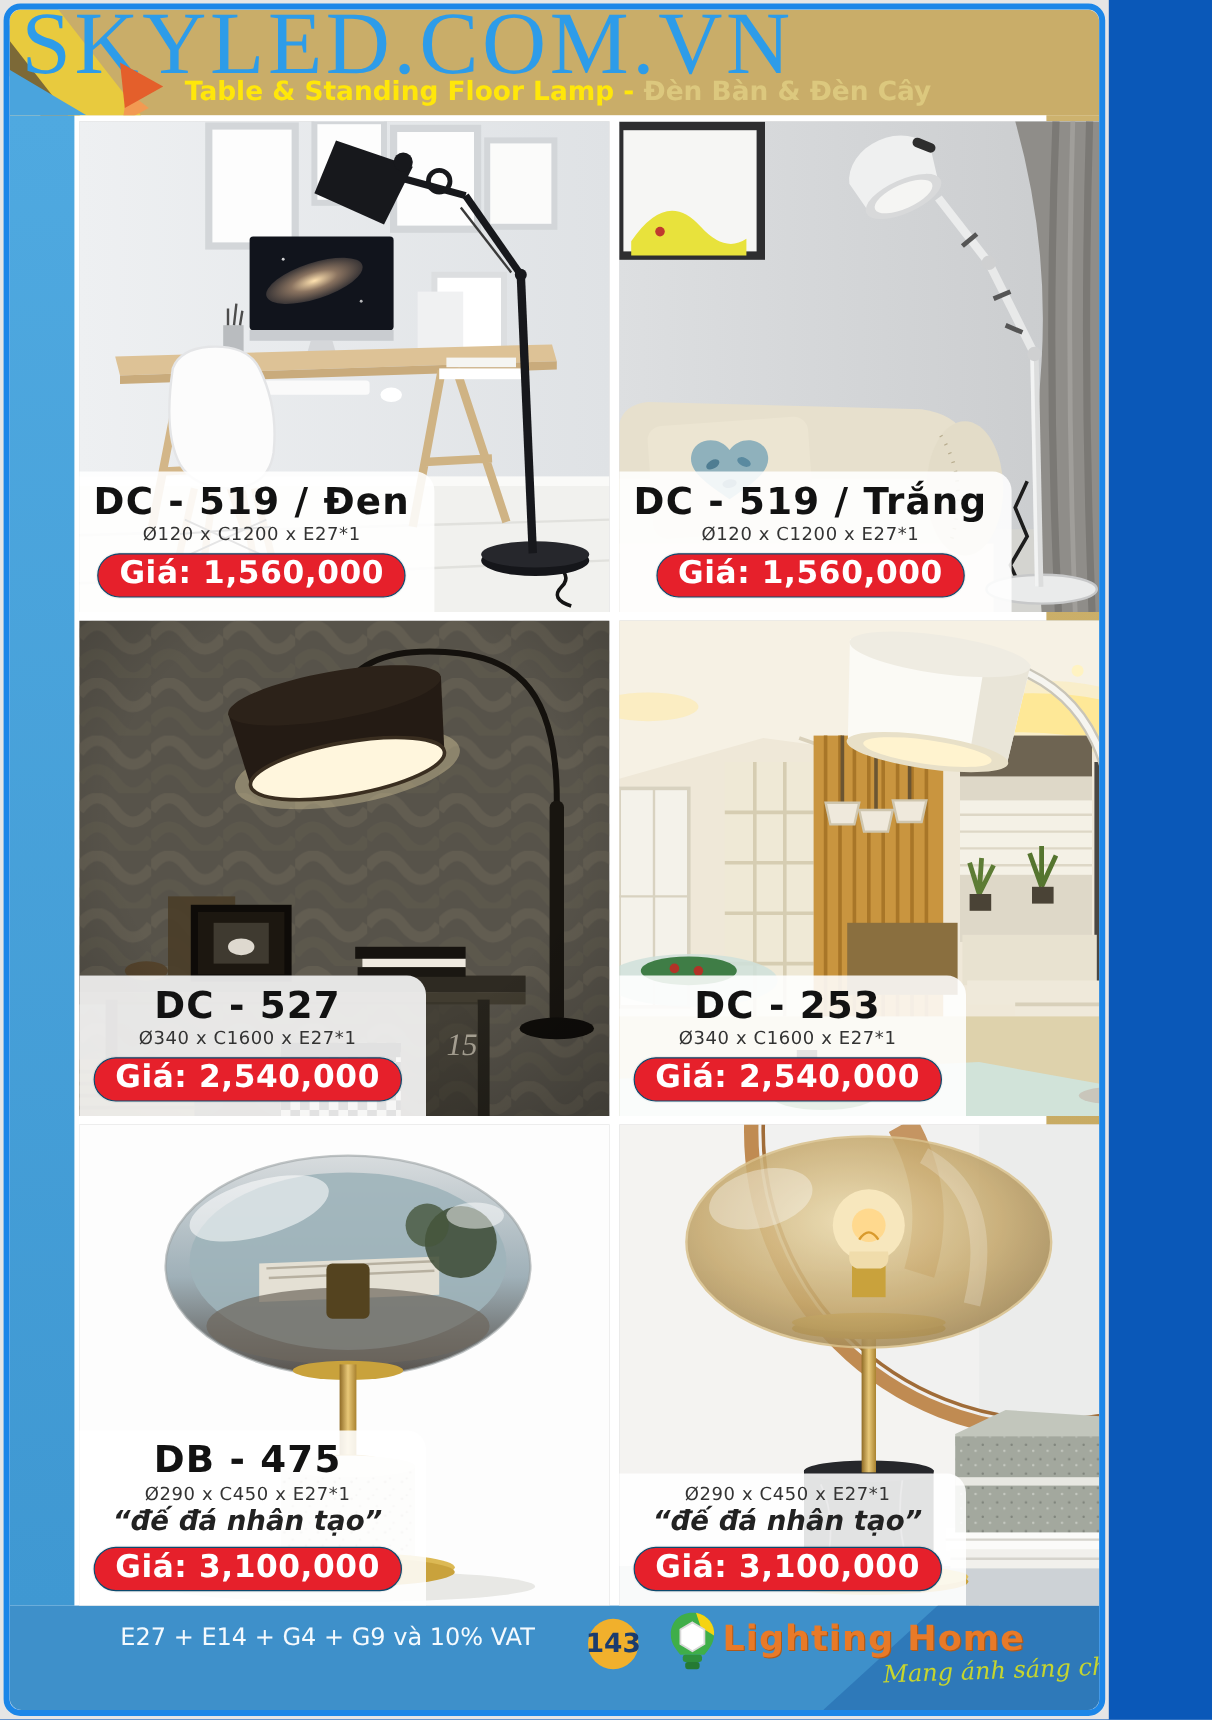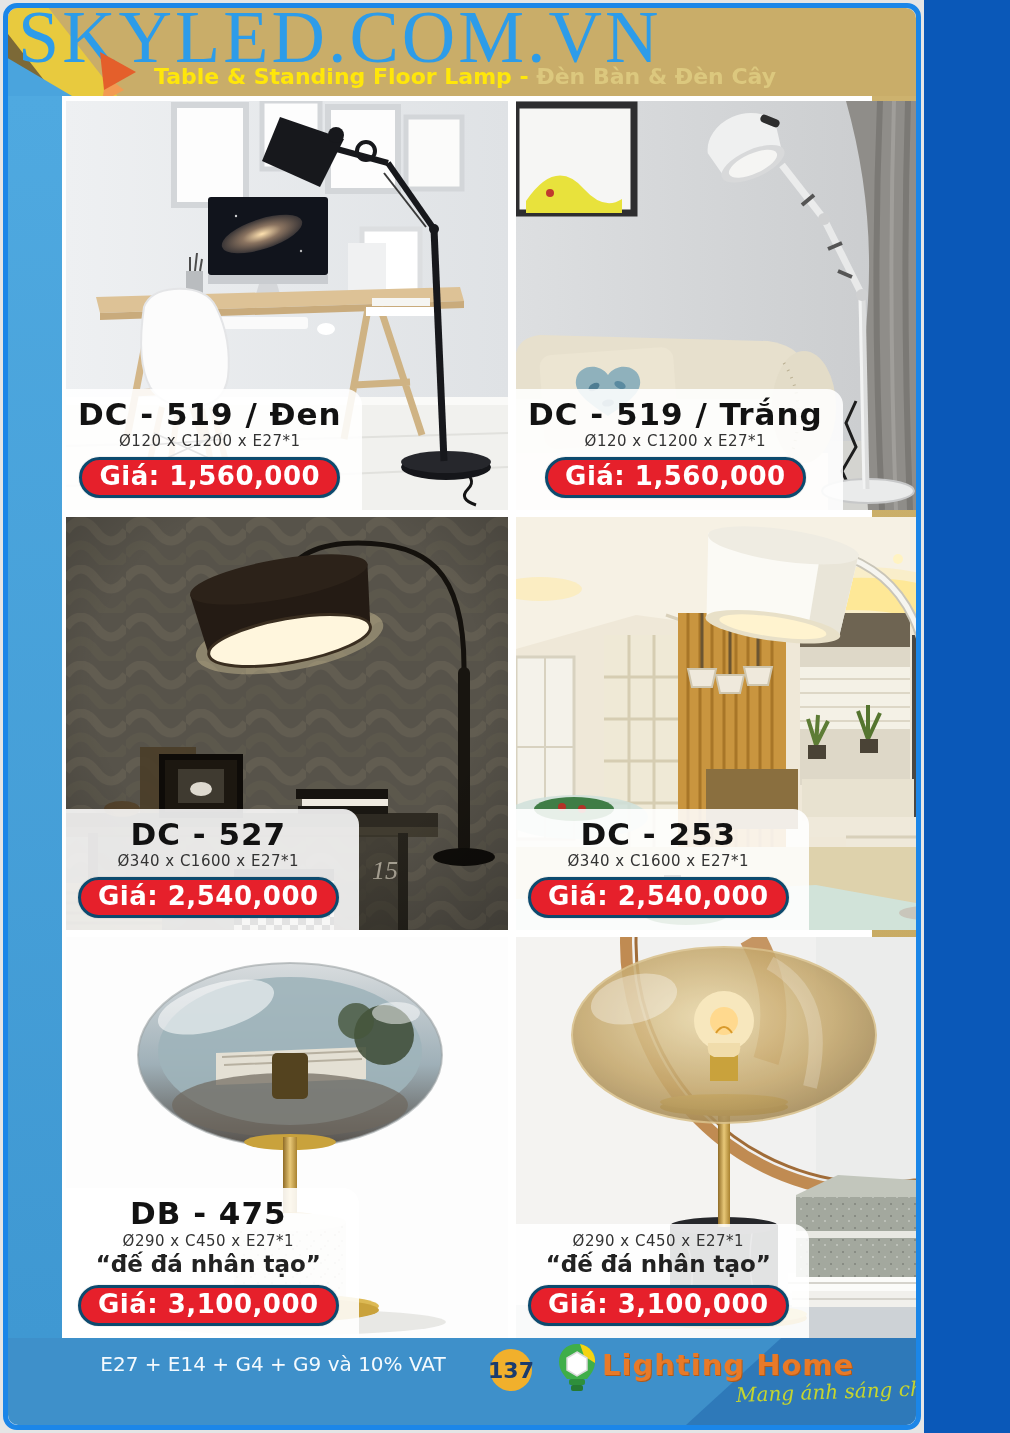--- a/index.html
+++ b/index.html
@@ -28,22 +28,22 @@
 
   
   .grid{position:absolute;left:58px;top:93px;display:grid;grid-template-columns:442px 444px;
         grid-template-rows:409px 413px 401px;gap:7px 8px;z-index:4;}
   .card{position:relative;overflow:hidden;background:#ddd;}
   .scene{position:absolute;inset:0;width:100%;height:100%;display:block;}
   .caption{position:absolute;left:0;bottom:0;background:rgba(255,255,255,.88);
            padding:8px 20px 12px 12px;border-top-right-radius:16px;z-index:3;text-align:center;}
   .p-name{font-size:31px;font-weight:800;color:#121212;letter-spacing:1px;line-height:1.15;}
   .p-dims{font-size:15px;color:#333;letter-spacing:.5px;line-height:1.25;}
-  .p-note{font-size:23px;color:#222;font-weight:700;line-height:1.25;}
-  .p-price{display:inline-block;margin-top:6px;background:#e6202b;border:3px solid #0c4a6e;border-radius:30px;
+  .p-note{font-size:23px;color:#222;font-weight:700;line-height:1.25;font-style:italic;}
+  .p-price{display:inline-block;margin-top:6px;background:#e6202b;border:1px solid #0c4a6e;border-radius:30px;
            color:#fff;font-weight:800;font-size:26px;padding:1px 17px 4px;letter-spacing:.5px;
            box-shadow:0 0 0 1px rgba(0,0,0,.05);}
 
   
   .footer-band{position:absolute;left:0;right:0;bottom:0;height:87px;background:#3e90ca;z-index:1;}
   .corner-wedge{position:absolute;right:0;bottom:0;width:230px;height:210px;background:#2e79b9;
                 clip-path:polygon(100% 0,100% 100%,0 100%);z-index:2;}
   .footer-content{position:absolute;left:0;right:0;bottom:0;height:87px;z-index:3;}
   .footer-note{position:absolute;left:60px;width:410px;top:12px;text-align:center;color:#f4fafe;
                font-size:20px;line-height:1.45;}
@@ -464,21 +464,21 @@
         </div>
       </div>
     </div>
 
     <div class="footer-band"></div>
     <div class="corner-wedge"></div>
     <div class="footer-content">
       <div class="footer-note">
         <div>E27 + E14 + G4 + G9 và 10% VAT</div>
       </div>
-      <div class="page-badge">137</div>
+      <div class="page-badge">143</div>
       <svg class="bulb-logo" width="42" height="54" viewBox="0 0 42 54">
         <path d="M21 2 C10 2 3 10 3 20 C3 28 8 33 11 37 L31 37 C34 33 39 28 39 20 C39 10 32 2 21 2 Z" fill="#3fae49"></path>
         <path d="M24 2 C34 4 40 12 39 21 L28 14 Z" fill="#f5d312"></path>
         <polygon points="21,10 31,16 31,28 21,34 11,28 11,16" fill="#ffffff" stroke="#d9d9d9" stroke-width="1.5"></polygon>
         <rect x="13" y="37" width="16" height="6" rx="2" fill="#2e8f3c"></rect>
         <rect x="15" y="43" width="12" height="6" rx="2" fill="#257a33"></rect>
       </svg>
       <div class="brand-name">Lighting Home</div>
       <div class="brand-slogan">Mang ánh sáng cho mọi nhà</div>
     </div>

